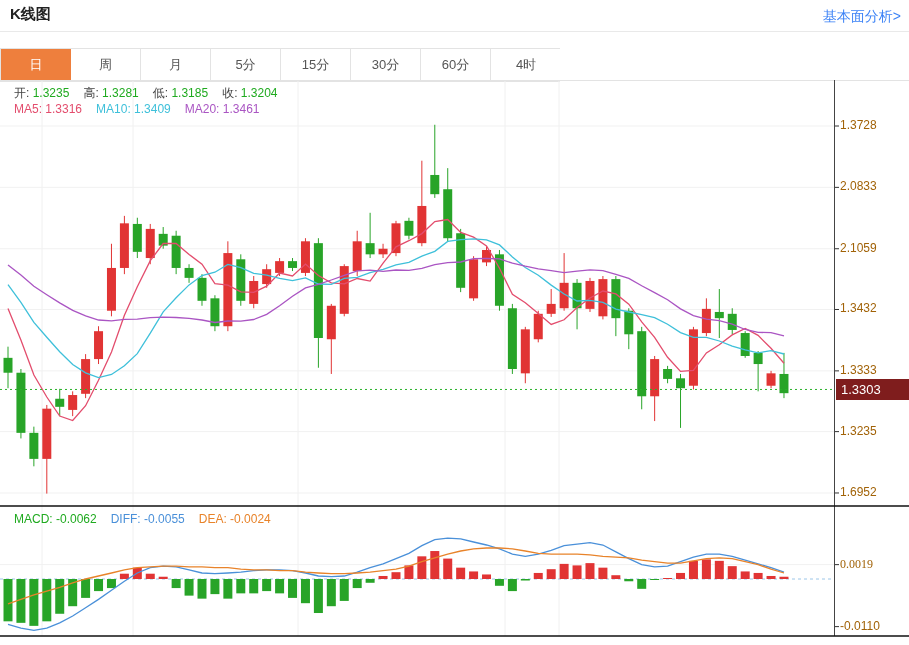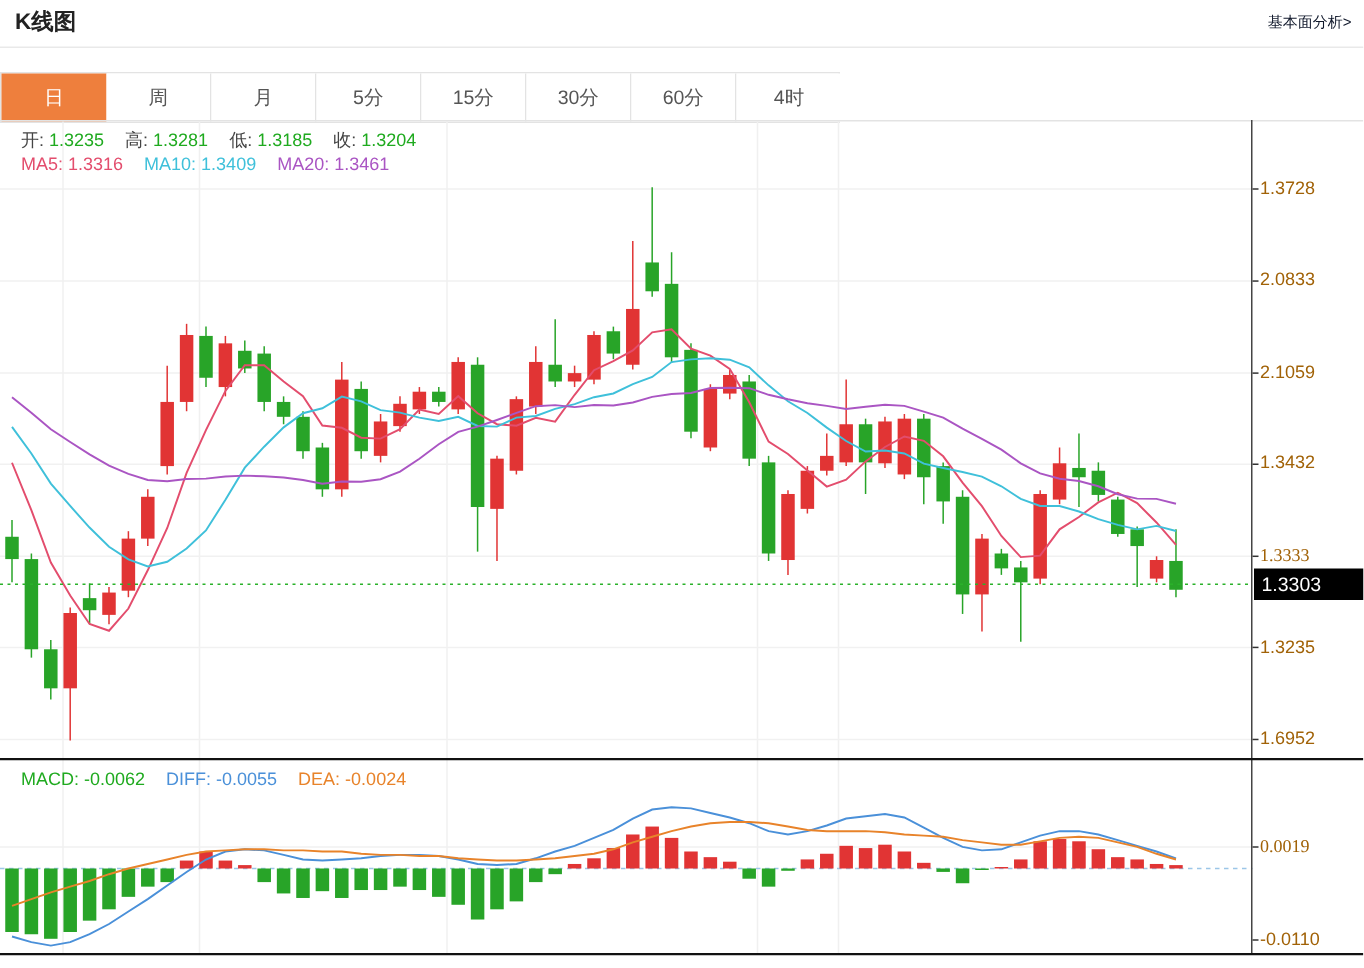--- a/index.html
+++ b/index.html
@@ -1,20 +1,20 @@
 <!DOCTYPE html>
 <html><head>
 <meta charset="utf-8">
 <style>
   html,body{margin:0;padding:0;background:#fff;}
   body{width:909px;height:645px;position:relative;overflow:hidden;
        font-family:"Liberation Sans","DejaVu Sans",sans-serif;color:#333;}
   .abs{position:absolute;}
   #page-title{left:10px;top:5px;font-size:15px;font-weight:bold;color:#222;text-align:right;}
-  #fundamental-link{right:8px;top:8px;font-size:10px;color:#0f172a;cursor:pointer;}
+  #fundamental-link{right:8px;top:8px;font-size:14px;color:#3b82f6;cursor:pointer;}
   #header-divider{left:0;top:31px;width:909px;height:1px;background:#e9e9e9;}
   #tab-bar{left:0;top:48px;width:560px;height:34px;display:flex;border:1px solid #e3e3e3;box-sizing:border-box;}
   .tab{flex:0 0 70px;line-height:32px;text-align:center;font-size:13px;color:#555;
        border-right:1px solid #e3e3e3;background:#fff;cursor:pointer;box-sizing:border-box;}
   .tab:last-child{border-right:none;}
   .tab.active{color:#fff;border-right:none;}
   #chart-area{left:0;top:80px;width:909px;height:561px;}
   #chart-svg{position:absolute;left:0;top:0;}
   .axis-label{position:absolute;left:840px;width:66px;font-size:12px;color:#a16207;}
   .legend-row{position:absolute;font-size:12px;white-space:nowrap;}
@@ -255,23 +255,23 @@
       <line x1="835" y1="229.49040000000045" x2="839" y2="229.49040000000045" stroke="#333"></line>
       <line x1="835" y1="290.86050000000057" x2="839" y2="290.86050000000057" stroke="#333"></line>
       <line x1="835" y1="351.61070000000075" x2="839" y2="351.61070000000075" stroke="#333"></line>
       <line x1="835" y1="412.9807999999995" x2="839" y2="412.9807999999995" stroke="#333"></line>
       <line x1="835" y1="484.6398" x2="839" y2="484.6398" stroke="#333"></line>
       <line x1="835" y1="546.6154" x2="839" y2="546.6154" stroke="#333"></line>
     </svg>
   <div class="legend-row" id="ohlc-legend" style="left:14px;top:5px;"><span><b style="font-weight: normal; color: rgb(68, 68, 68);">开: </b><b style="font-weight: normal; color: rgb(31, 170, 31);">1.3235</b></span><span><b style="font-weight: normal; color: rgb(68, 68, 68);">高: </b><b style="font-weight: normal; color: rgb(31, 170, 31);">1.3281</b></span><span><b style="font-weight: normal; color: rgb(68, 68, 68);">低: </b><b style="font-weight: normal; color: rgb(31, 170, 31);">1.3185</b></span><span><b style="font-weight: normal; color: rgb(68, 68, 68);">收: </b><b style="font-weight: normal; color: rgb(31, 170, 31);">1.3204</b></span></div>
   <div class="legend-row" id="ma-legend" style="left:14px;top:22px;"><span><b style="font-weight: normal; color: rgb(227, 77, 109);">MA5: </b><b style="font-weight: normal; color: rgb(227, 77, 109);">1.3316</b></span><span><b style="font-weight: normal; color: rgb(63, 192, 218);">MA10: </b><b style="font-weight: normal; color: rgb(63, 192, 218);">1.3409</b></span><span><b style="font-weight: normal; color: rgb(170, 85, 195);">MA20: </b><b style="font-weight: normal; color: rgb(170, 85, 195);">1.3461</b></span></div>
   <div class="legend-row" id="macd-legend" style="left:14px;top:432px;"><span><b style="font-weight: normal; color: rgb(31, 170, 31);">MACD: </b><b style="font-weight: normal; color: rgb(31, 170, 31);">-0.0062</b></span><span><b style="font-weight: normal; color: rgb(74, 144, 217);">DIFF: </b><b style="font-weight: normal; color: rgb(74, 144, 217);">-0.0055</b></span><span><b style="font-weight: normal; color: rgb(232, 131, 42);">DEA: </b><b style="font-weight: normal; color: rgb(232, 131, 42);">-0.0024</b></span></div>
-  <div id="price-badge" style="background: #000000; top: 298.957px;">1.3303</div>
+  <div id="price-badge" style="background: #7f1d1d; top: 298.957px;">1.3303</div>
 <div class="axis-label" style="top: 38px;">1.3728</div>
     <div class="axis-label" style="top: 99.3701px;">2.0833</div>
     <div class="axis-label" style="top: 160.74px;">2.1059</div>
     <div class="axis-label" style="top: 221.49px;">1.3432</div>
-    <div class="axis-label" style="top: 282.861px; font-family: Liberation Serif, serif;">1.3333</div>
+    <div class="axis-label" style="top: 282.861px;">1.3333</div>
     <div class="axis-label" style="top: 343.611px;">1.3235</div>
     <div class="axis-label" style="top: 404.981px;">1.6952</div>
     <div class="axis-label" style="top: 476.64px; font-family: Liberation Serif, serif;">0.0019</div>
     <div class="axis-label" style="top: 538.615px;">-0.0110</div>
   </div>
 
 </body></html>

